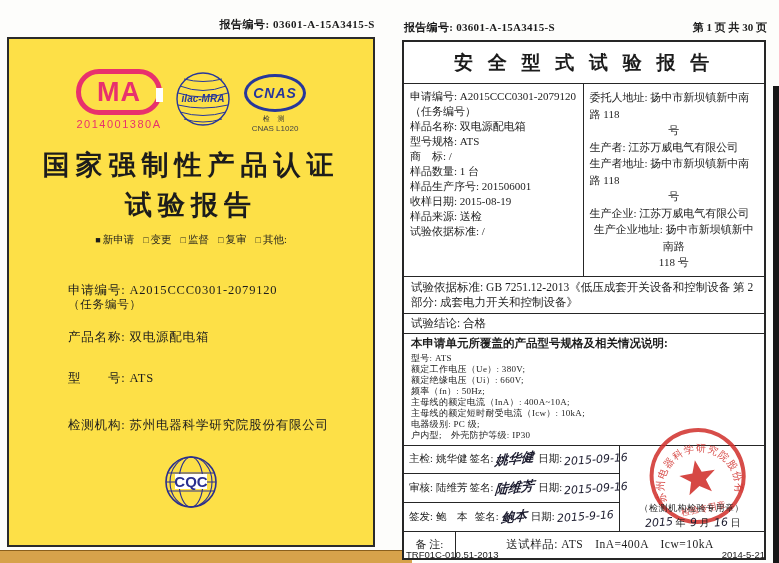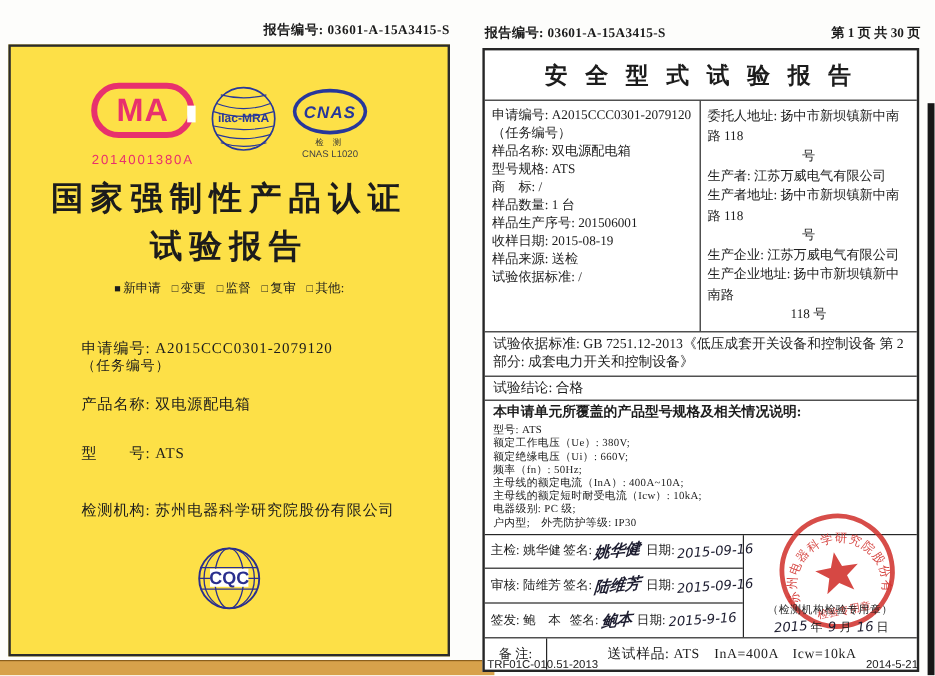--- a/index.html
+++ b/index.html
@@ -12,22 +12,22 @@
 
   
   .lreport { position:absolute; top:17px; right:404px; font-size:11px; font-weight:bold; letter-spacing:.5px; }
   .lpage { position:absolute; left:7px; top:37px; width:368px; height:510px; border:2px solid #2b2b2b; background:#fde047; }
 
   .logos { position:absolute; left:0; top:30px; width:100%; display:flex; justify-content:center; align-items:flex-start; gap:13px; }
   .cma { display:flex; flex-direction:column; align-items:center; }
   .cma-shape { position:relative; width:86px; height:46px; border:5px solid #e8316d; border-radius:26px; display:flex; align-items:center; justify-content:center; }
   .cma-shape::after { content:""; position:absolute; right:-6px; top:14px; width:7px; height:14px; background:#fff; }
   .cma-shape span { color:#e8316d; font-family:"Liberation Sans",sans-serif; font-weight:bold; font-size:27px; letter-spacing:1px; }
-  .cma-num { margin-top:13px; color:#e8316d; font-family:"Liberation Sans",sans-serif; font-size:11px; letter-spacing:1.5px; }
-  .ilac { margin-top:2px; }
+  .cma-num { margin-top:3px; color:#e8316d; font-family:"Liberation Sans",sans-serif; font-size:11px; letter-spacing:1.5px; }
+  .ilac { margin-top:2px;font-style:italic; }
   .cnas { display:flex; flex-direction:column; align-items:center; margin-top:5px; }
   .cnas-oval { width:62px; height:38px; border:3px solid #27379b; border-radius:50%; display:flex; align-items:center; justify-content:center; }
   .cnas-oval span { color:#27379b; font-family:"Liberation Sans",sans-serif; font-weight:bold; font-style:italic; font-size:14px; letter-spacing:1px; }
   .cnas-sub1 { margin-top:2px; font-size:7px; letter-spacing:3px; color:#333; }
   .cnas-sub2 { font-size:8px; color:#444; font-family:"Liberation Sans",sans-serif; }
 
   .ltitle  { position:absolute; top:108px; width:100%; text-align:center; font-size:27px; font-weight:600; letter-spacing:6px; }
   .ltitle2 { position:absolute; top:148px; width:100%; text-align:center; font-size:27px; font-weight:600; letter-spacing:6px; }
   .lchecks { position:absolute; top:194px; width:100%; display:flex; justify-content:center; gap:9px; font-size:10.5px; }
   .lcheck { white-space:nowrap; }
@@ -160,21 +160,21 @@
           <div>试验依据标准: /</div>
         </div>
       <div class="r-info-right">
 
           <div style="text-align: left;">委托人地址: 扬中市新坝镇新中南路 118</div>
           <div style="text-align: center;">号</div>
           <div style="text-align: left;">生产者: 江苏万威电气有限公司</div>
           <div style="text-align: left;">生产者地址: 扬中市新坝镇新中南路 118</div>
           <div style="text-align: center;">号</div>
           <div style="text-align: left;">生产企业: 江苏万威电气有限公司</div>
-          <div style="text-align: left;">生产企业地址: 扬中市新坝镇新中南路</div>
+          <div style="text-align: center;">生产企业地址: 扬中市新坝镇新中南路</div>
           <div style="text-align: center;">118 号</div>
         </div>
     </div>
 
     <div class="r-standard">试验依据标准: GB 7251.12-2013《低压成套开关设备和控制设备 第 2 部分: 成套电力开关和控制设备》</div>
     <div class="r-conclusion">试验结论: 合格</div>
 
     <div class="r-coverage">
       <div class="r-coverage-title">本申请单元所覆盖的产品型号规格及相关情况说明:</div>
       <div>

